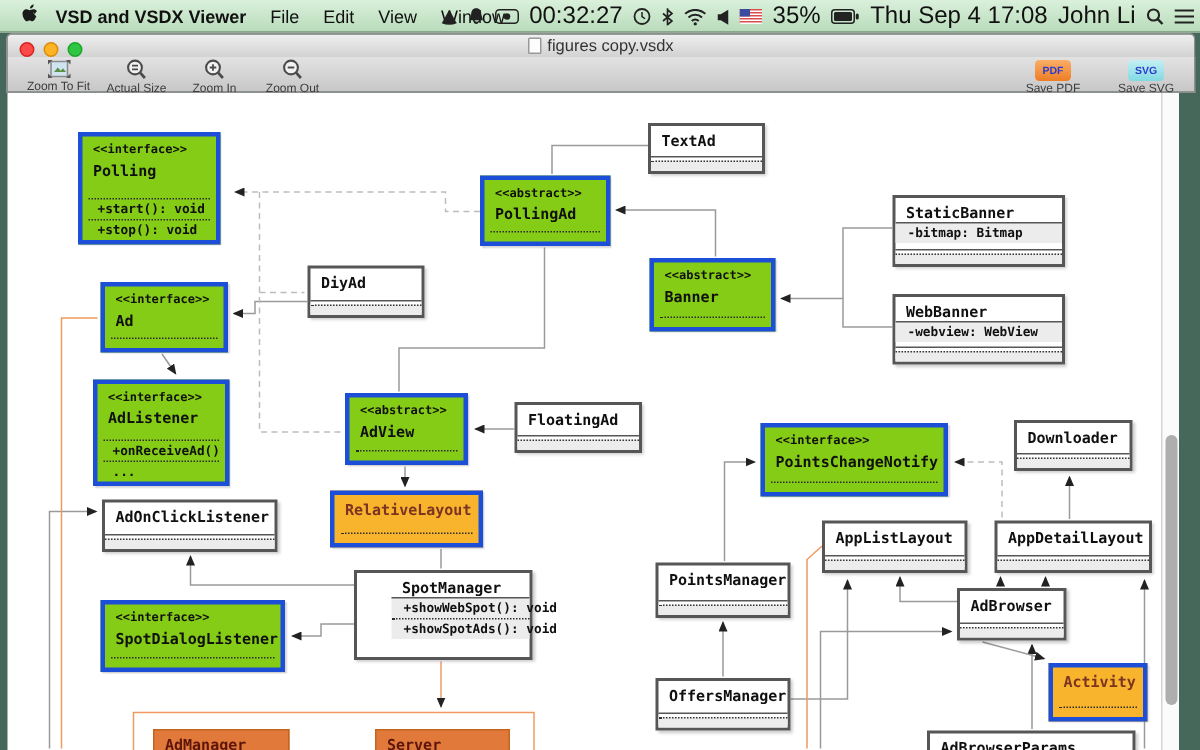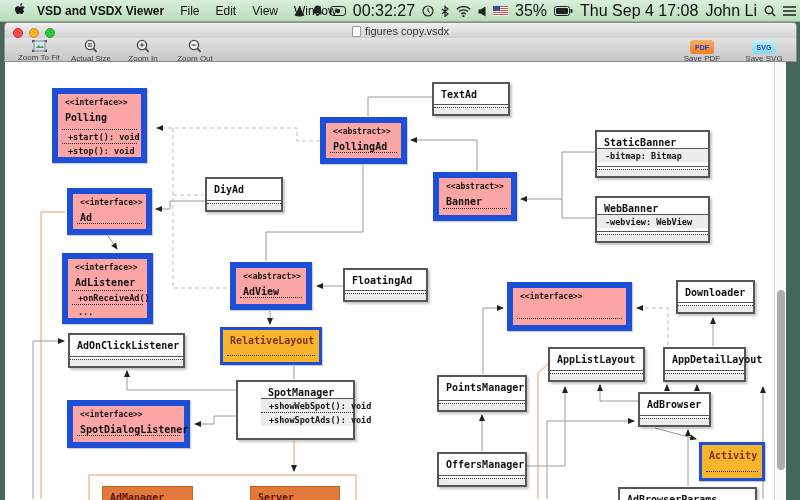--- a/index.html
+++ b/index.html
@@ -45,21 +45,21 @@
   .shift { position:absolute; left:-5px; top:-62px; width:800px; height:500px; }
   .connlayer { position:absolute; left:0; top:0; width:800px; height:500px; }
   .conn { fill:none; stroke-width:1; }
   .conn.solid  { stroke:#9a9a9a; }
   .conn.dashed { stroke:#bdbdbd; stroke-dasharray:4 3; }
   .conn.orange { stroke:#f09a60; }
   .orect { fill:none; stroke:#f09a60; stroke-width:1; }
   
   .uml-box { position:absolute; display:flex; flex-direction:column;
     font-family:"DejaVu Sans Mono",monospace; font-weight:bold; color:#101010; }
-  .uml-box.green  { background:#fca5a5; border:6px solid #1d4ed8; box-shadow:1px 1px 1px rgba(0,0,0,.18);justify-content:space-between; }
+  .uml-box.green  { background:#84cc16; border:3px solid #1d4ed8; box-shadow:1px 1px 1px rgba(0,0,0,.18);justify-content:space-between; }
   .uml-box.plain  { background:#fff; border:2px solid #565656; box-shadow:1.5px 1.5px 2px rgba(0,0,0,.22); }
   .uml-box.yellow { background:#f8b42c; border:3px solid #1d4ed8; color:#7c3322; box-shadow:1px 1px 1px rgba(0,0,0,.18); }
   .uml-box.orangebox { background:#e0793a; border:1px solid #c2651f; color:#5e150b; }
   .st { font-size:8px; padding:4px 7px 0; letter-spacing:0; white-space:nowrap; }
   .bt { font-size:10px; padding:5px 7px 0; white-space:nowrap; }
   .mem { font-size:8.5px; padding:2px 6px 1px; border-top:1px dotted #2c2c2c; margin:0 4px; white-space:nowrap; }
   .mem.first { margin-top:auto; }
   .plain .mem { background:#ececec; margin:0; padding:2px 8px 1px; border-top:1px solid #565656; }
   .plain .mem + .mem { border-top:1px dotted #2c2c2c; }
   .strip { margin-top:auto; height:7px; border-top:1px dotted #2c2c2c; margin-left:4px; margin-right:4px; }
@@ -302,39 +302,40 @@
           <div class="st">&lt;&lt;abstract&gt;&gt;</div>
           <div class="bt">AdView</div>
           <div class="strip"></div>
         </div>
         <div class="uml-box plain" style="left: 343px; top: 268px; width: 85px; height: 34px;">
           <div class="bt">FloatingAd</div>
           <div class="strip"></div>
         </div>
         <div class="uml-box green" style="left: 507px; top: 282px; width: 125px; height: 49px;">
           <div class="st">&lt;&lt;interface&gt;&gt;</div>
+          <div class="bt">PointsChangeNotify</div>
           <div class="strip"></div>
         </div>
         <div class="uml-box plain" style="left: 676px; top: 280px; width: 79px; height: 34px;">
           <div class="bt">Downloader</div>
           <div class="strip"></div>
         </div>
         <div class="uml-box yellow" style="left: 220px; top: 327px; width: 102px; height: 38px;">
           <div class="bt">RelativeLayout</div>
           <div class="strip"></div>
         </div>
         <div class="uml-box plain" style="left: 68px; top: 333px; width: 117px; height: 35px;">
           <div class="bt">AdOnClickListener</div>
           <div class="strip"></div>
         </div>
         <div class="uml-box plain" style="left: 548px; top: 347px; width: 97px; height: 35px;">
           <div class="bt">AppListLayout</div>
           <div class="strip"></div>
         </div>
-        <div class="uml-box plain" style="left: 663px; top: 347px; width: 83px; height: 35px;">
+        <div class="uml-box plain" style="left: 663px; top: 347px; width: 105px; height: 35px;">
           <div class="bt">AppDetailLayout</div>
           <div class="strip"></div>
         </div>
         <div class="uml-box plain" style="left: 236px; top: 380px; width: 119px; height: 60px; padding-left: 23px;">
           <div class="bt">SpotManager</div>
           <div class="mem">+showWebSpot(): void</div>
           <div class="mem first">+showSpotAds(): void</div>
         </div>
         <div class="uml-box plain" style="left: 437px; top: 375px; width: 90px; height: 37px;">
           <div class="bt">PointsManager</div>

